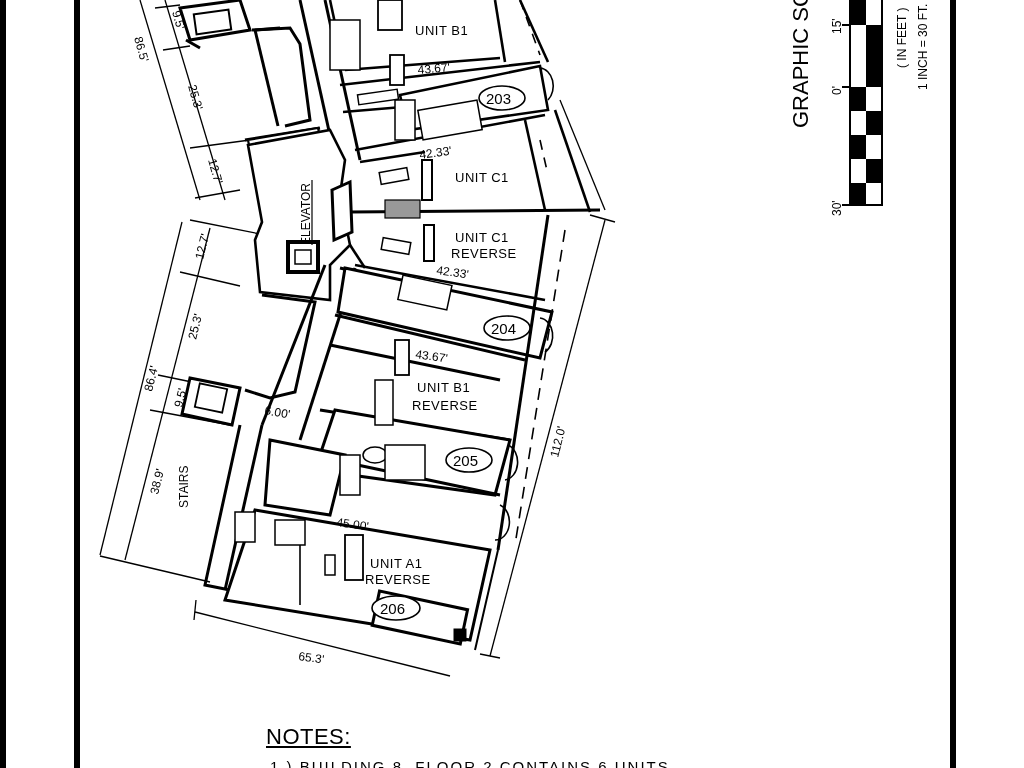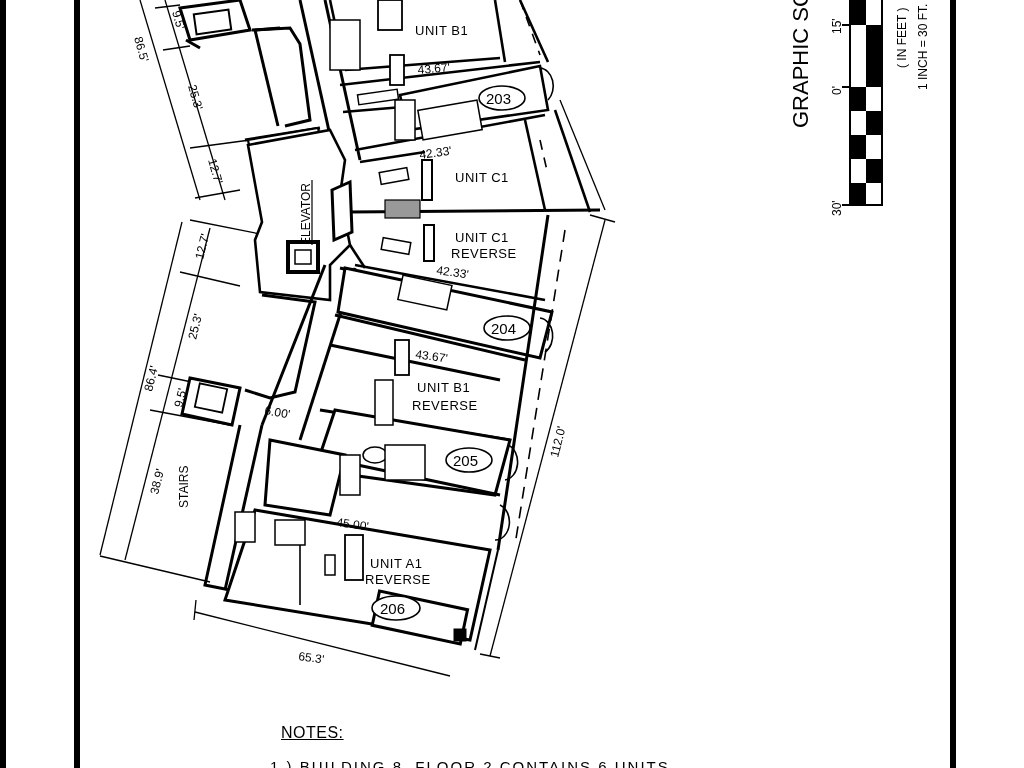--- a/index.html
+++ b/index.html
@@ -9,22 +9,22 @@
     }
     .edge-strip { position: absolute; left: 0; top: 0; width: 6px; height: 768px; background: #000; }
     .border-left { position: absolute; left: 74px; top: 0; width: 6px; height: 768px; background: #000; }
     .border-right { position: absolute; left: 950px; top: 0; width: 6px; height: 768px; background: #000; }
     svg.plan { position: absolute; left: 0; top: 0; }
     svg text { font-family: "Liberation Sans", sans-serif; fill: #000; }
     .lbl { font-size: 13px; letter-spacing: 0.5px; }
     .dim { font-size: 12px; }
     .unitno { font-size: 15px; }
     .notes-title {
-      position: absolute; left: 266px; top: 724px; font-size: 16px; font-weight: normal;
-      text-decoration: underline; letter-spacing: 0.5px; color: #000; margin-left: 15px;
+      position: absolute; left: 266px; top: 724px; font-size: 22px; font-weight: normal;
+      text-decoration: underline; letter-spacing: 0.5px; color: #000;
     }
     .notes-line {
       position: absolute; left: 270px; top: 758px; font-size: 15px; letter-spacing: 2px; color: #000;
       white-space: nowrap;
     }
   </style>
 </head>
 <body>
 
 <div class="edge-strip"></div>

